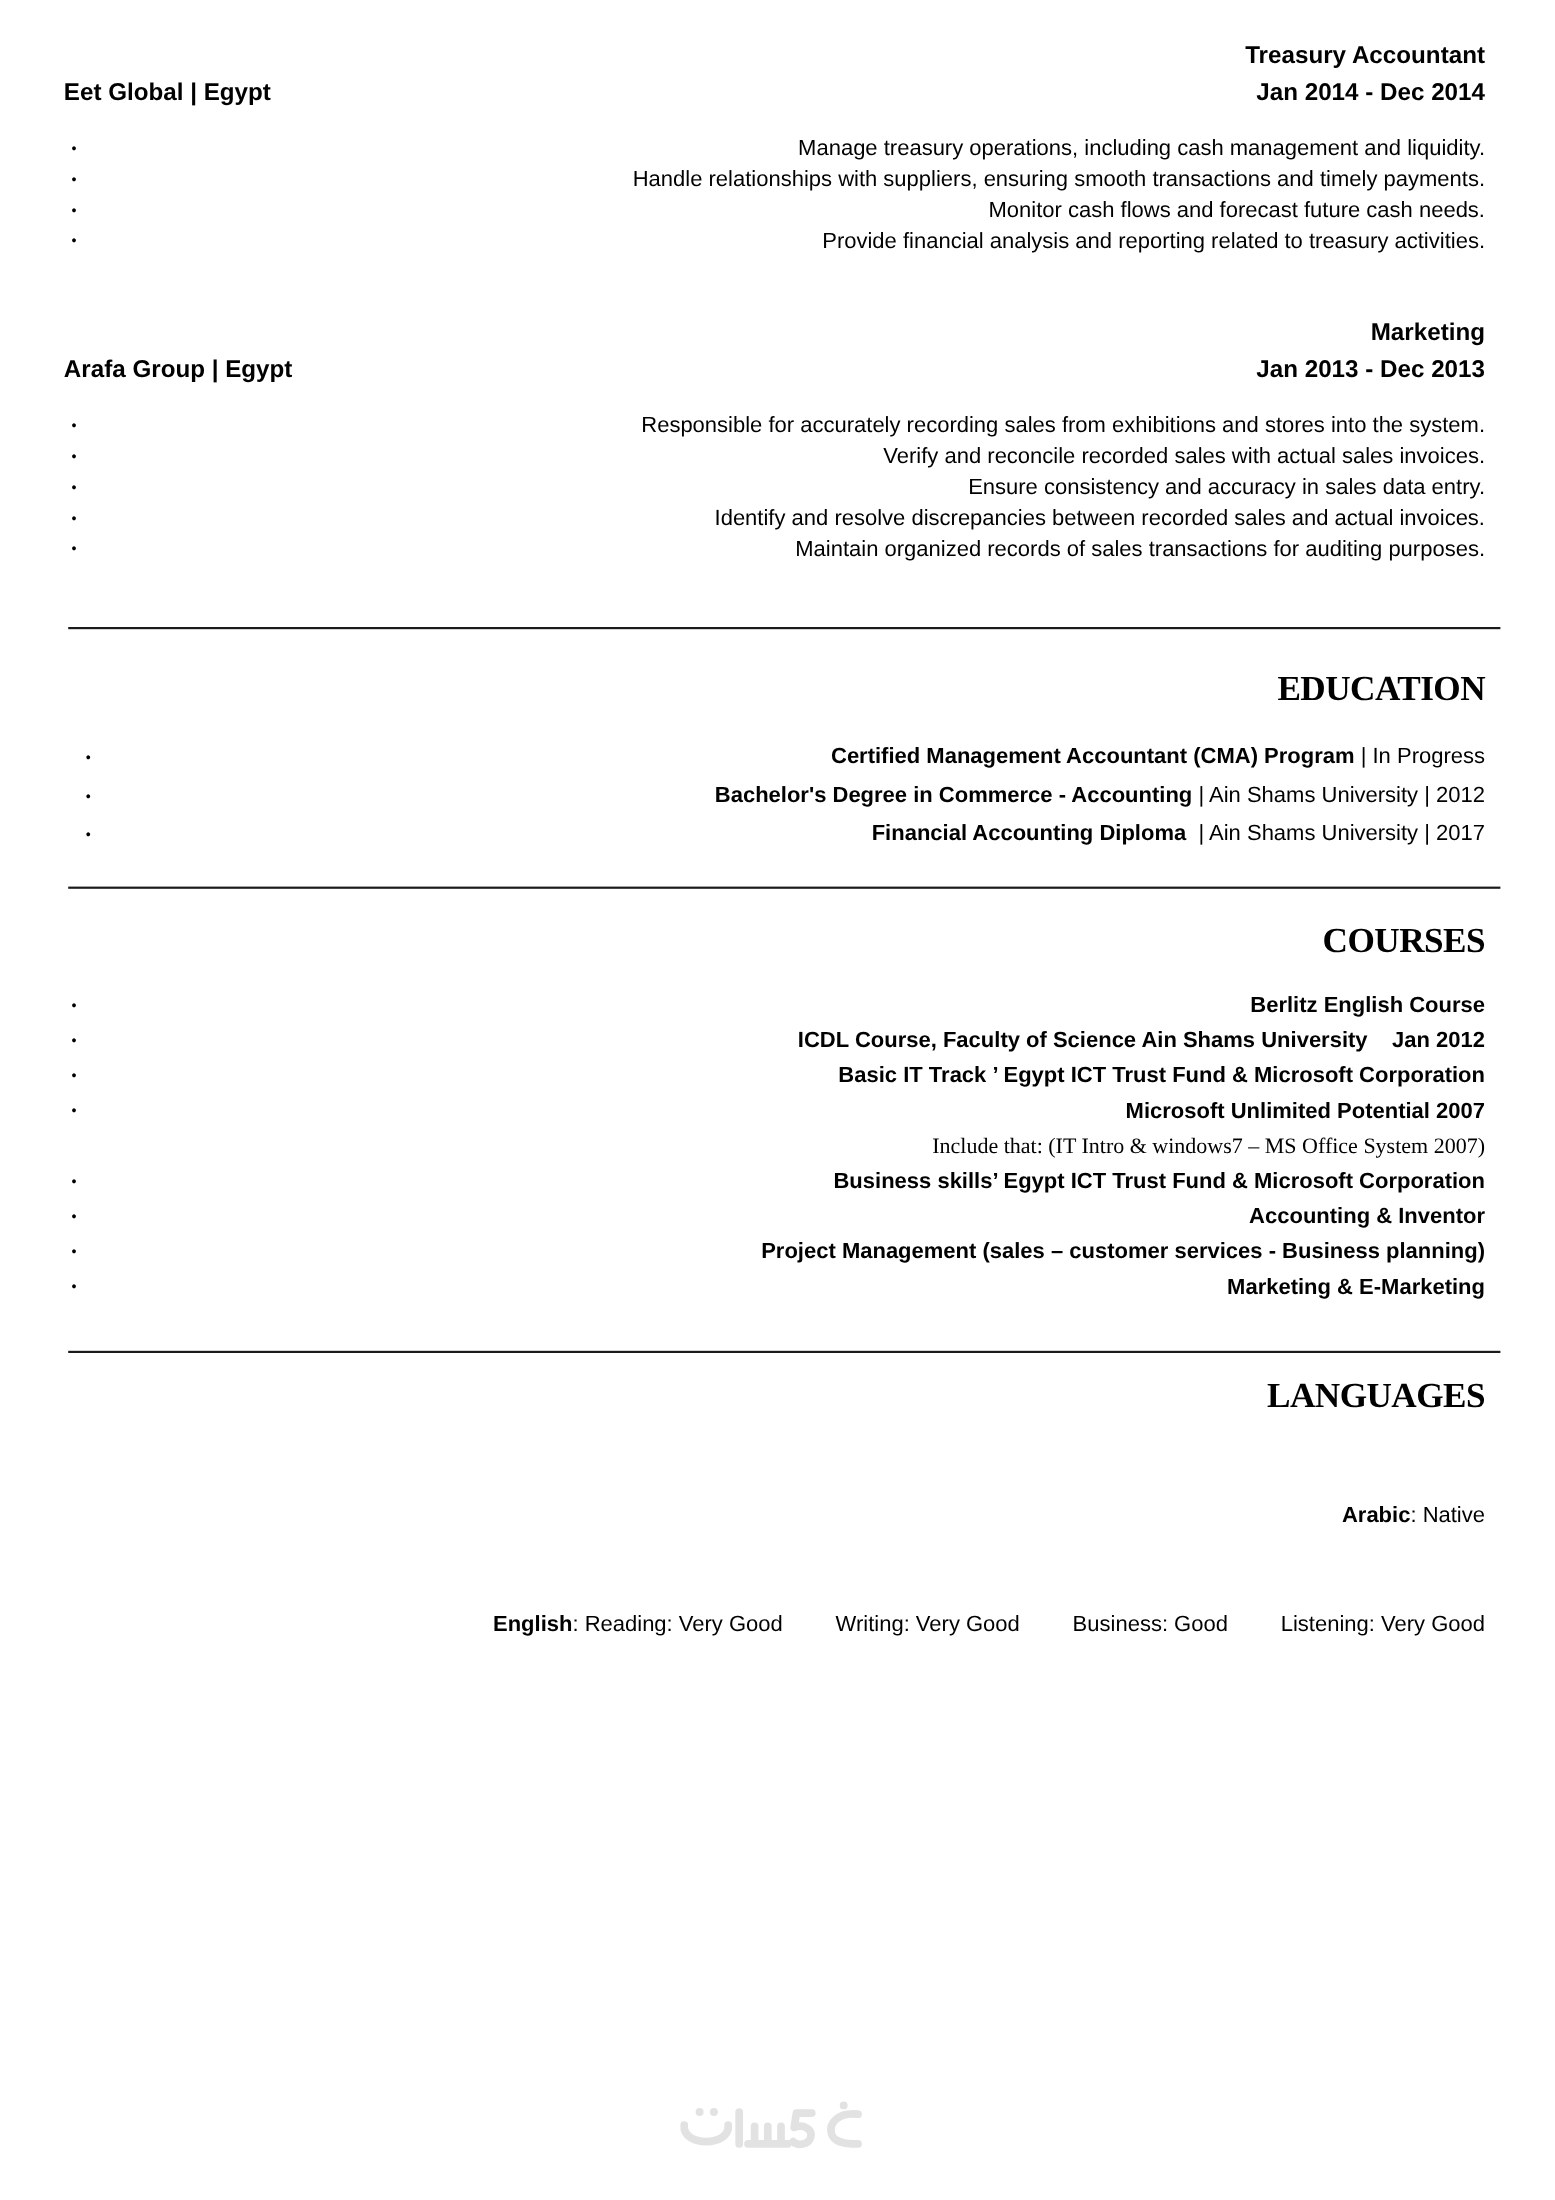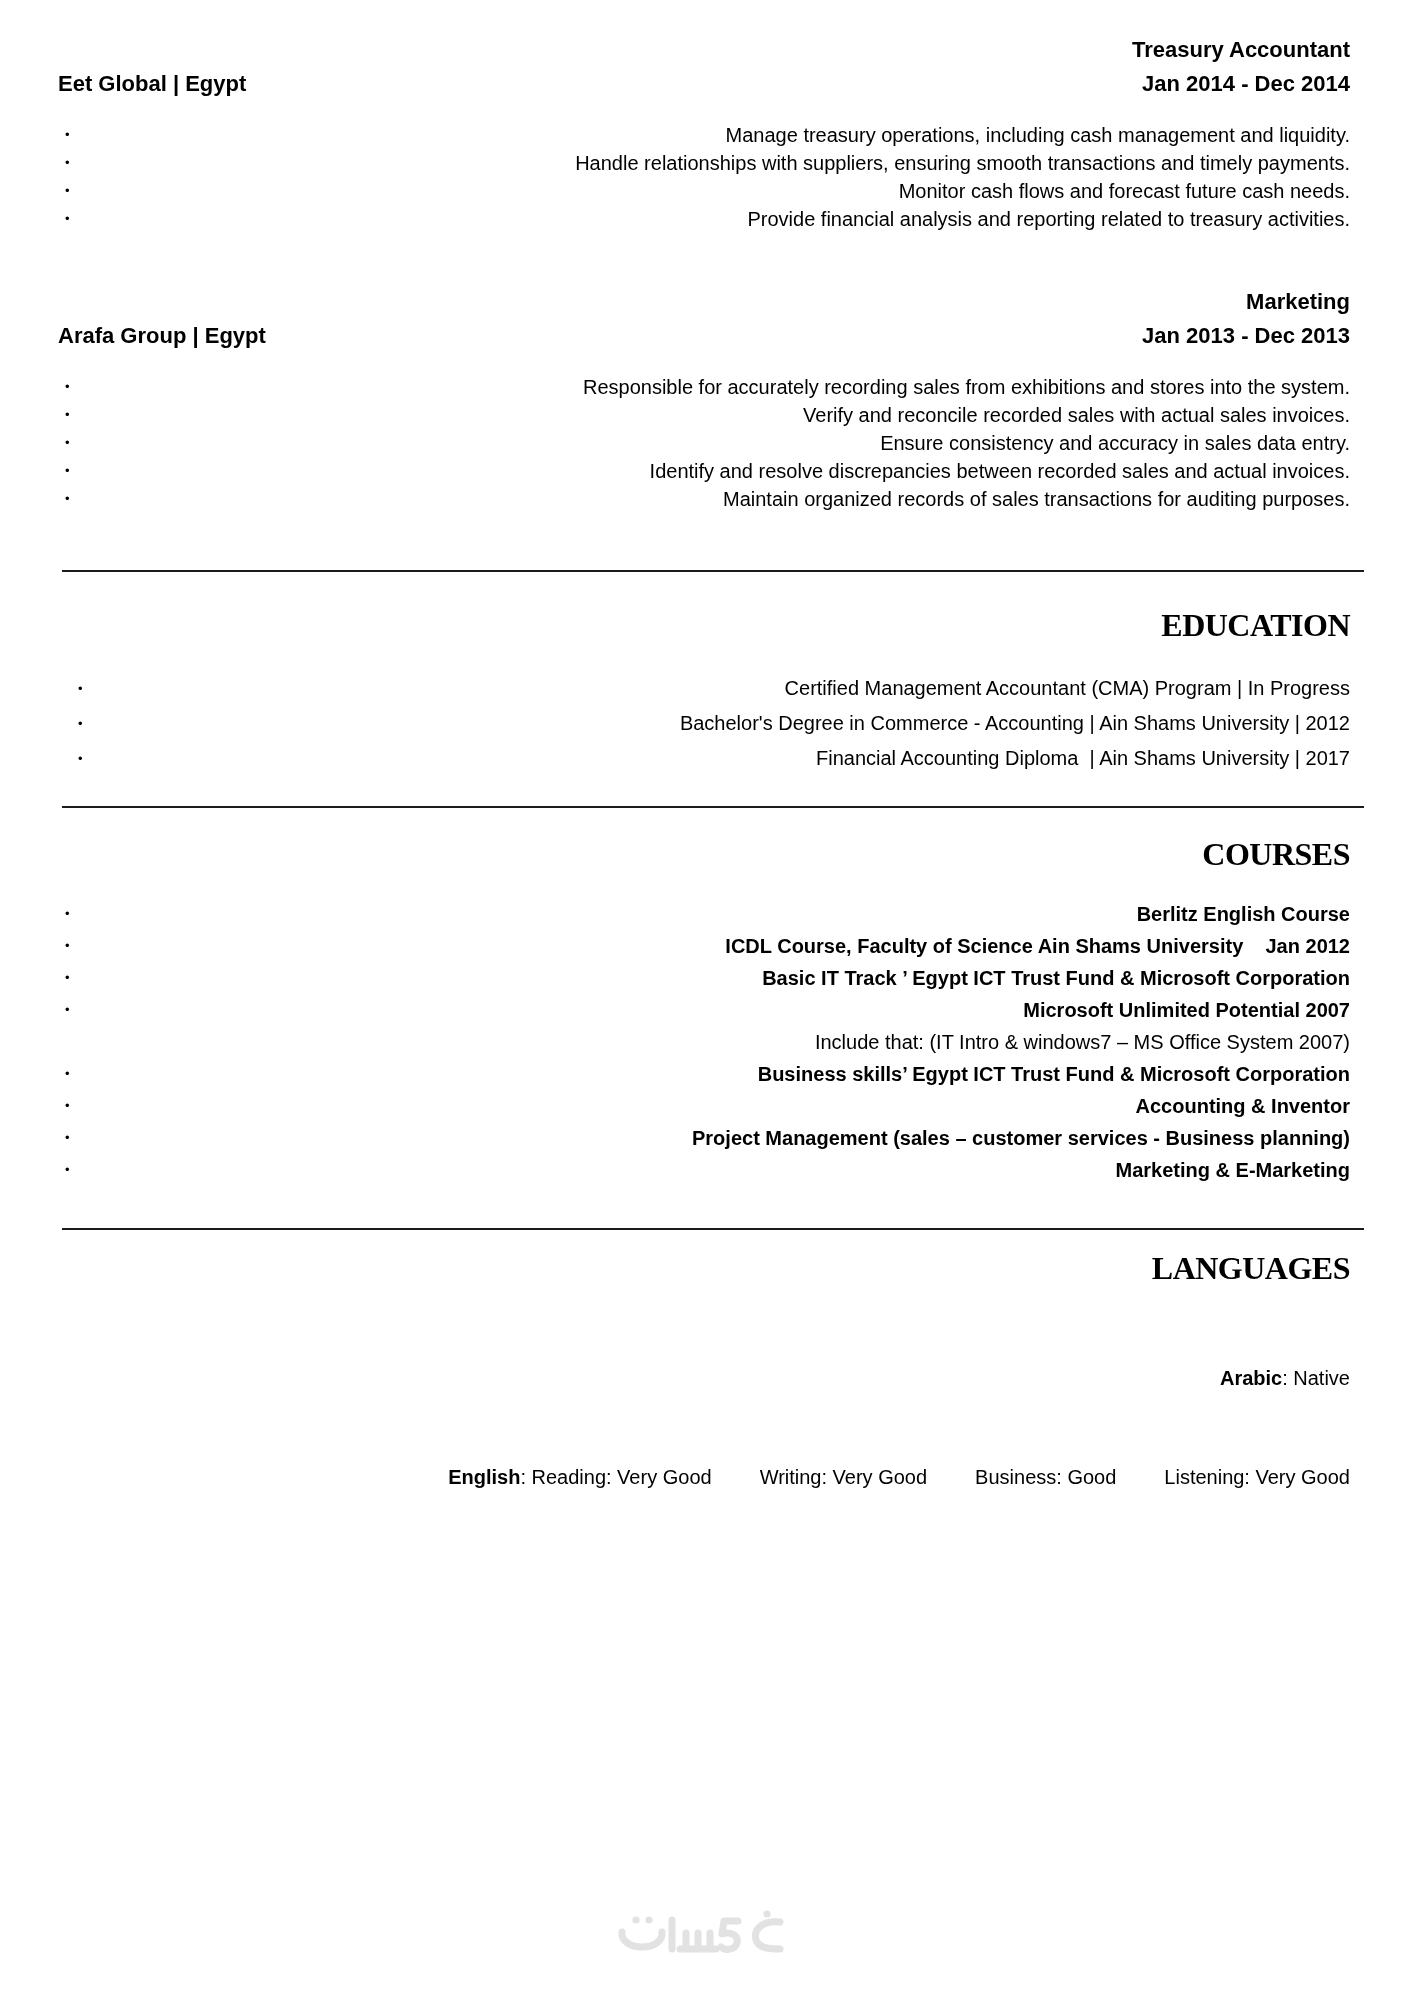--- a/index.html
+++ b/index.html
@@ -54,33 +54,33 @@
   
   ul.edu { list-style:none; margin:29px 0 0 0; padding:0; }
   ul.edu li {
     position:relative; padding-left:37px;
     font-size:20px; line-height:35px; white-space:pre-wrap;
   }
   ul.edu li::before {
     content:"•"; position:absolute; left:20px; top:0;
     font-size:13px; line-height:35px;
   }
-  ul.edu .b { font-weight:400;margin-left:12px; }
+  ul.edu .b { font-weight:700;margin-left:12px; }
 
   
   ul.courses { list-style:none; margin:19px 0 0 0; padding:0; }
   ul.courses li {
     position:relative; padding-left:32px;
     font-size:20px; font-weight:700; line-height:32px; white-space:pre-wrap;
   }
   ul.courses li::before {
     content:"•"; position:absolute; left:7px; top:0;
     font-size:13px; line-height:32px; font-weight:400;
   }
-  ul.courses li.note { font-weight:400; padding-left:38px; }
+  ul.courses li.note { font-weight:400; padding-left:38px;font-family:Liberation Serif, serif; }
   ul.courses li.note::before { content:""; }
 
   
   .lang-line { margin-left:15px; font-size:20px; line-height:33px; white-space:pre-wrap; }
   .lang-line .lbl { font-weight:700; }
   #lang-arabic { margin-top:44px; }
   .lang-line .gap { margin-left:48px; }
 
   
   .watermark { position:absolute; left:612px; top:1906px; width:178px; height:60px; }

